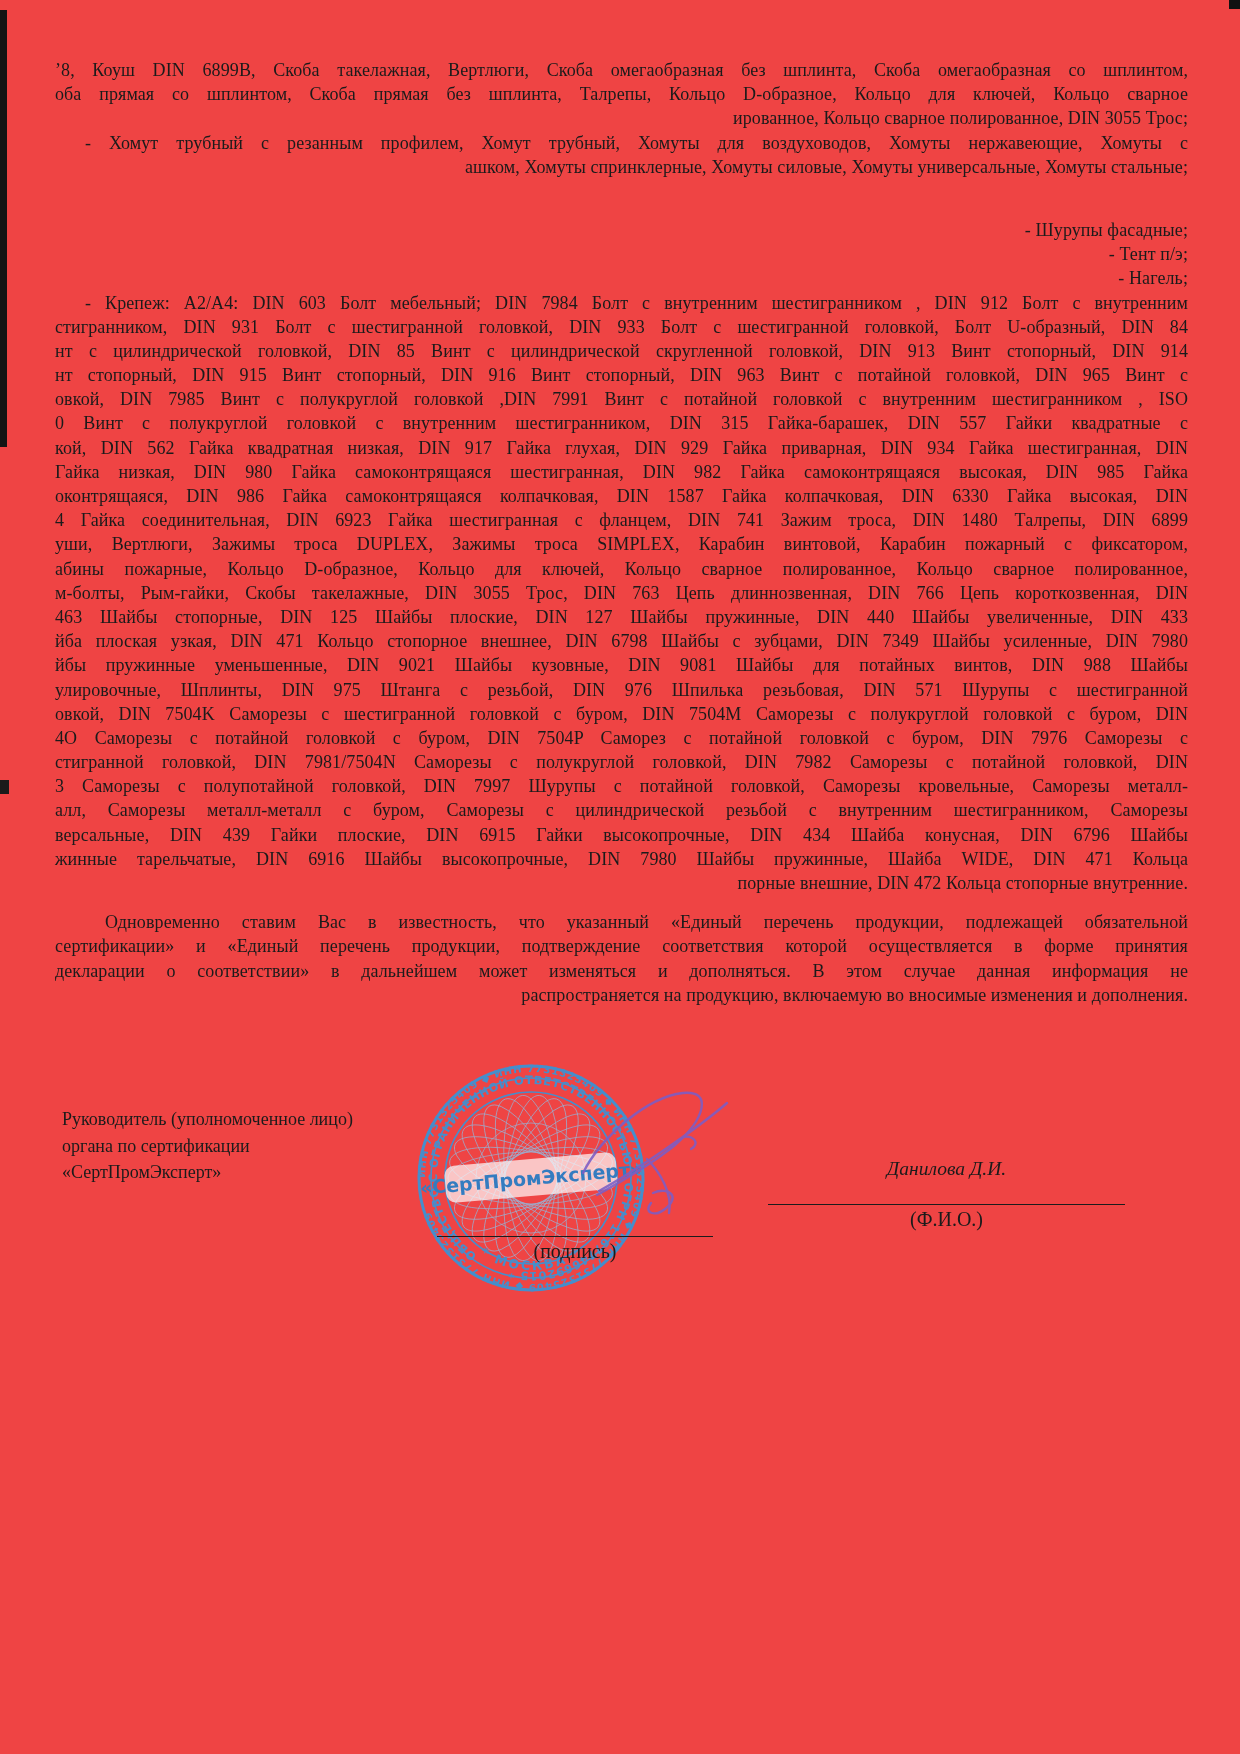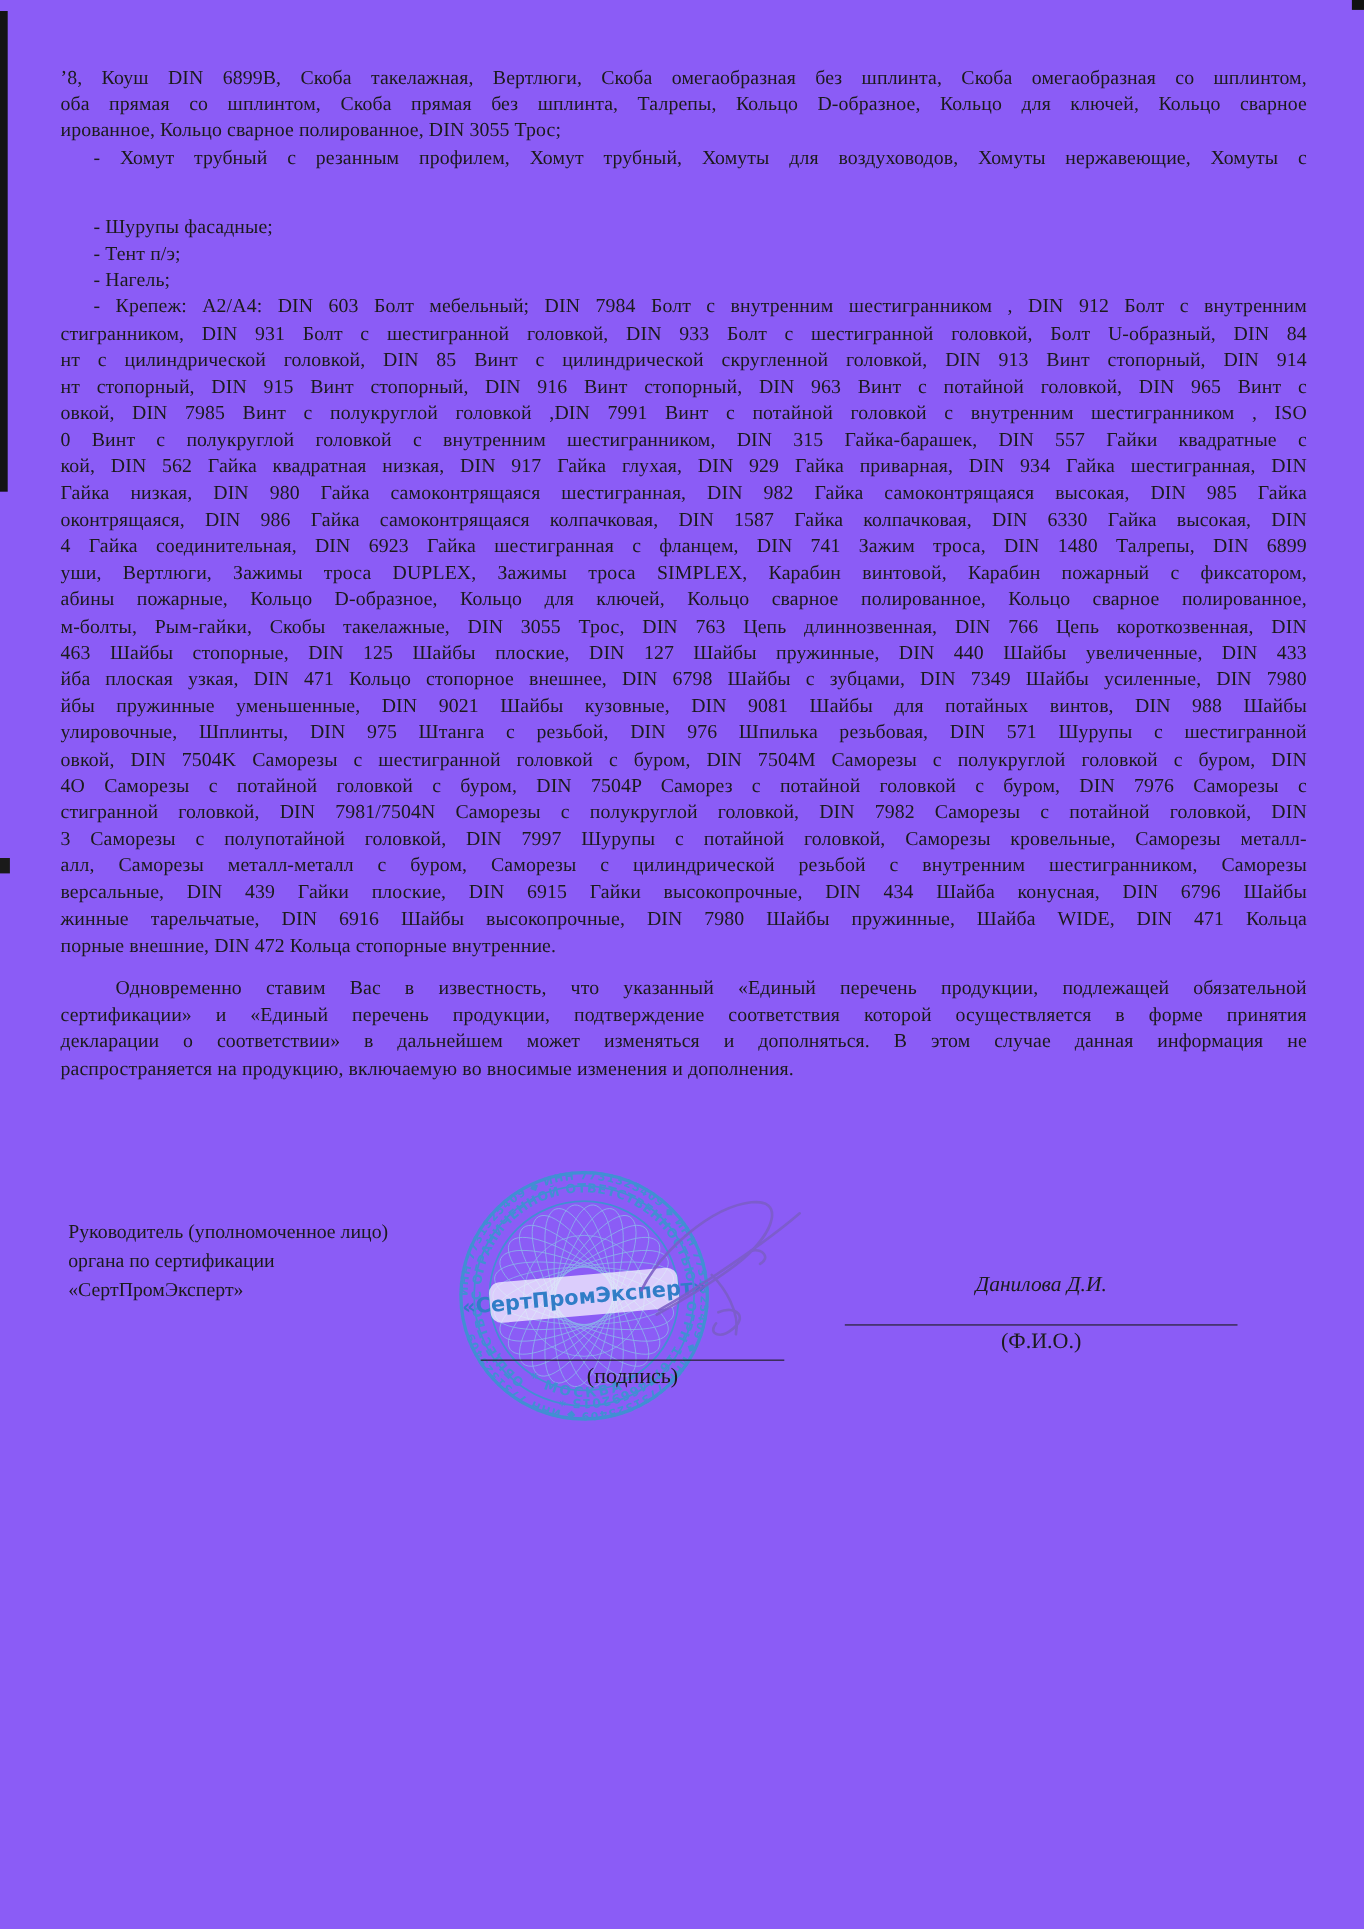--- a/index.html
+++ b/index.html
@@ -2,31 +2,31 @@
 <html><head>
 <meta charset="utf-8">
 <style>
   html,body{margin:0;padding:0;}
   body{
     width:1240px;height:1754px;position:relative;overflow:hidden;
     background:#fdfdfc;
     font-family:"Liberation Serif","DejaVu Serif",serif;
     color:#1b1b1b;
   }
-  .page{position:absolute;inset:0;background:#8b5cf6;}
+  .page{position:absolute;inset:0;background:#ef4444;}
   
   .scan-strip-left{position:absolute;left:0;top:10px;width:7px;height:437px;background:#141414;}
   .scan-dash-left{position:absolute;left:0;top:780px;width:9px;height:14px;background:#1a1a1a;}
   .scan-notch-tr{position:absolute;left:1229px;top:0;width:11px;height:9px;background:#111;}
   
   .doc-lines{
     position:absolute;left:55px;top:58px;width:1133px;
     font-size:18px;line-height:24.2px;letter-spacing:0.1px;
   }
-  .ln{height:24.2px;overflow:visible;text-align:left;}
+  .ln{height:24.2px;overflow:visible;text-align:right;}
   .ln.just{text-align:justify;text-align-last:justify;}
   
   .signer{
     position:absolute;left:62px;top:1106px;width:390px;
     font-size:18px;line-height:26.5px;
   }
   
   .sigfield{position:absolute;font-size:19px;}
   .sigfield .name{height:46px;text-align:center;font-size:19.5px;font-style:italic;}
   .sigfield .rule{border-top:1.6px solid #1c1c1c;height:0;}
@@ -43,20 +43,21 @@
 <div class="page">
   <div class="scan-strip-left"></div>
   <div class="scan-dash-left"></div>
   <div class="scan-notch-tr"></div>
 
   <div class="doc-lines">
       <div class="ln just">’8, Коуш DIN 6899B, Скоба такелажная, Вертлюги, Скоба омегаобразная без шплинта, Скоба омегаобразная со шплинтом,</div>
       <div class="ln just">оба прямая со шплинтом, Скоба прямая без шплинта, Талрепы, Кольцо D-образное, Кольцо для ключей, Кольцо сварное</div>
       <div class="ln">ированное, Кольцо сварное полированное, DIN 3055 Трос;</div>
       <div class="ln just" style="padding-left: 30px;">- Хомут трубный с резанным профилем, Хомут трубный, Хомуты для воздуховодов, Хомуты нержавеющие, Хомуты с</div>
+      <div class="ln">ашком, Хомуты спринклерные, Хомуты силовые, Хомуты универсальные, Хомуты стальные;</div>
       <div class="ln" style="padding-left: 30px; margin-top: 39px;">- Шурупы фасадные;</div>
       <div class="ln" style="padding-left: 30px;">- Тент п/э;</div>
       <div class="ln" style="padding-left: 30px;">- Нагель;</div>
       <div class="ln just" style="padding-left: 30px;">- Крепеж: А2/А4: DIN 603 Болт мебельный; DIN 7984 Болт с внутренним шестигранником , DIN 912 Болт с внутренним</div>
       <div class="ln just">стигранником, DIN 931 Болт с шестигранной головкой, DIN 933 Болт с шестигранной головкой, Болт U-образный, DIN 84</div>
       <div class="ln just">нт с цилиндрической головкой, DIN 85 Винт с цилиндрической скругленной головкой, DIN 913 Винт стопорный, DIN 914</div>
       <div class="ln just">нт стопорный, DIN 915 Винт стопорный, DIN 916 Винт стопорный, DIN 963 Винт с потайной головкой, DIN 965 Винт с</div>
       <div class="ln just">овкой, DIN 7985 Винт с полукруглой головкой ,DIN 7991 Винт с потайной головкой с внутренним шестигранником , ISO</div>
       <div class="ln just">0 Винт с полукруглой головкой с внутренним шестигранником, DIN 315 Гайка-барашек, DIN 557 Гайки квадратные с</div>
       <div class="ln just">кой, DIN 562 Гайка квадратная низкая, DIN 917 Гайка глухая, DIN 929 Гайка приварная, DIN 934 Гайка шестигранная, DIN</div>

